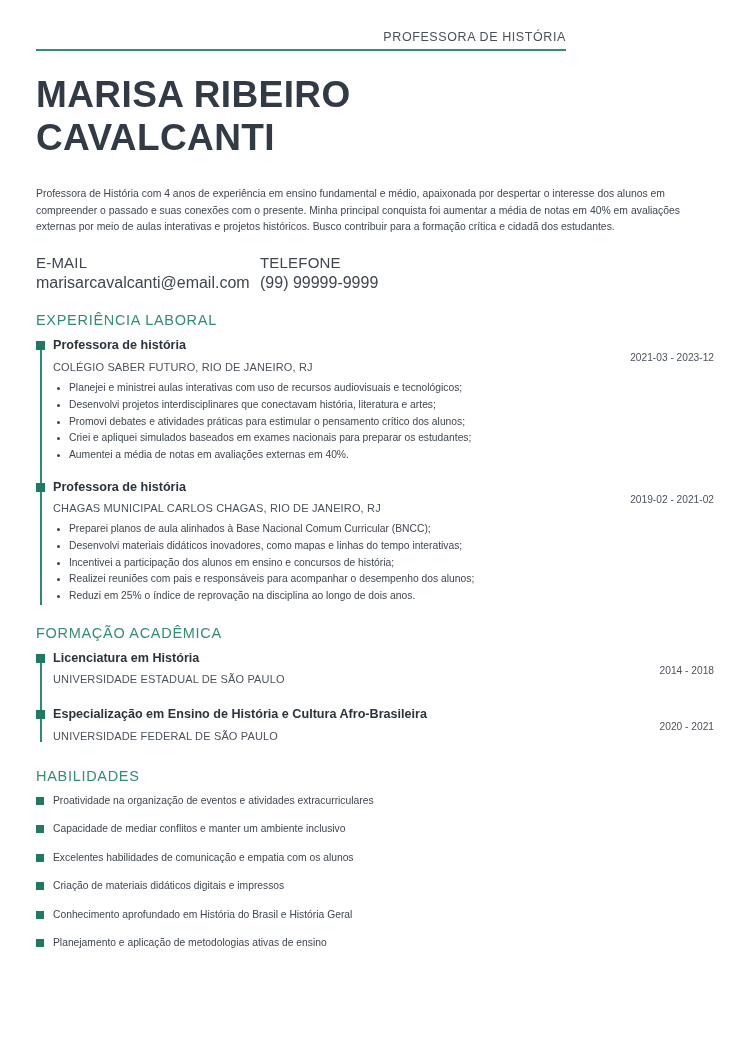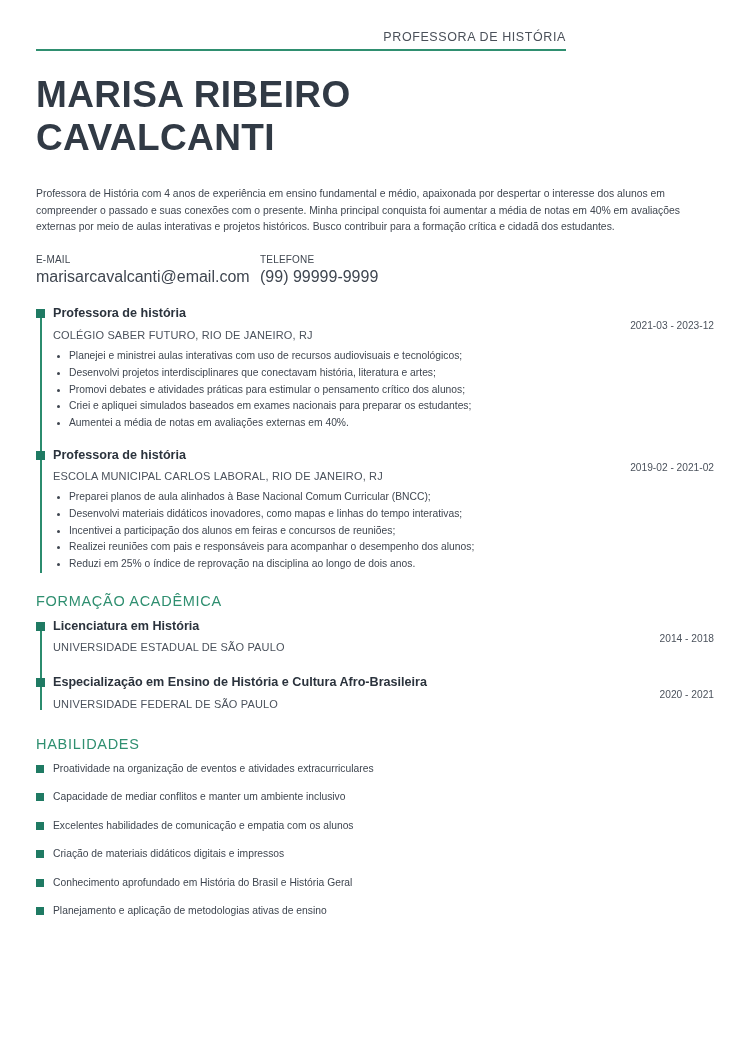--- a/index.html
+++ b/index.html
@@ -64,21 +64,21 @@
     text-align: left;
   }
 
   
   .contacts {
     margin-top: 18px;
     display: flex;
   }
   .contact-block { width: 224px; }
   .contact-label {
-    font-size: 10px;
+    font-size: 15px;
     color: #3f4650;
     letter-spacing: .2px;
     margin-bottom: 3px;
   }
   .contact-value {
     font-size: 16px;
     color: #3f4650;
   }
 
   
@@ -224,20 +224,21 @@
       <div class="contact-label">E-MAIL</div>
       <div class="contact-value">marisarcavalcanti@email.com</div>
     </div>
     <div class="contact-block">
       <div class="contact-label">TELEFONE</div>
       <div class="contact-value">(99) 99999-9999</div>
     </div>
   </div>
 
   <section class="section section-exp">
+    <h2 class="section-title">EXPERIÊNCIA LABORAL</h2>
     <div class="timeline">
 
       <div class="tl-entry exp-entry">
         <div class="entry-row">
           <div class="entry-main">
             <div class="entry-title">Professora de história</div>
             <div class="entry-org">COLÉGIO SABER FUTURO, RIO DE JANEIRO, RJ</div>
           </div>
           <div class="entry-dates">2021-03  - 2023-12</div>
         </div>
@@ -247,28 +248,28 @@
           <li>Promovi debates e atividades práticas para estimular o pensamento crítico dos alunos;</li>
           <li>Criei e apliquei simulados baseados em exames nacionais para preparar os estudantes;</li>
           <li>Aumentei a média de notas em avaliações externas em 40%.</li>
         </ul>
       </div>
 
       <div class="tl-entry exp-entry">
         <div class="entry-row">
           <div class="entry-main">
             <div class="entry-title">Professora de história</div>
-            <div class="entry-org">ESCOLA MUNICIPAL CARLOS LABORAL, RIO DE JANEIRO, RJ</div>
+            <div class="entry-org">CHAGAS MUNICIPAL CARLOS CHAGAS, RIO DE JANEIRO, RJ</div>
           </div>
           <div class="entry-dates">2019-02  - 2021-02</div>
         </div>
         <ul class="bullets">
           <li>Preparei planos de aula alinhados à Base Nacional Comum Curricular (BNCC);</li>
           <li>Desenvolvi materiais didáticos inovadores, como mapas e linhas do tempo interativas;</li>
-          <li>Incentivei a participação dos alunos em feiras e concursos de reuniões;</li>
+          <li>Incentivei a participação dos alunos em ensino e concursos de história;</li>
           <li>Realizei reuniões com pais e responsáveis para acompanhar o desempenho dos alunos;</li>
           <li>Reduzi em 25% o índice de reprovação na disciplina ao longo de dois anos.</li>
         </ul>
       </div>
 
     </div>
   </section>
 
   <section class="section">
     <h2 class="section-title">FORMAÇÃO ACADÊMICA</h2>

